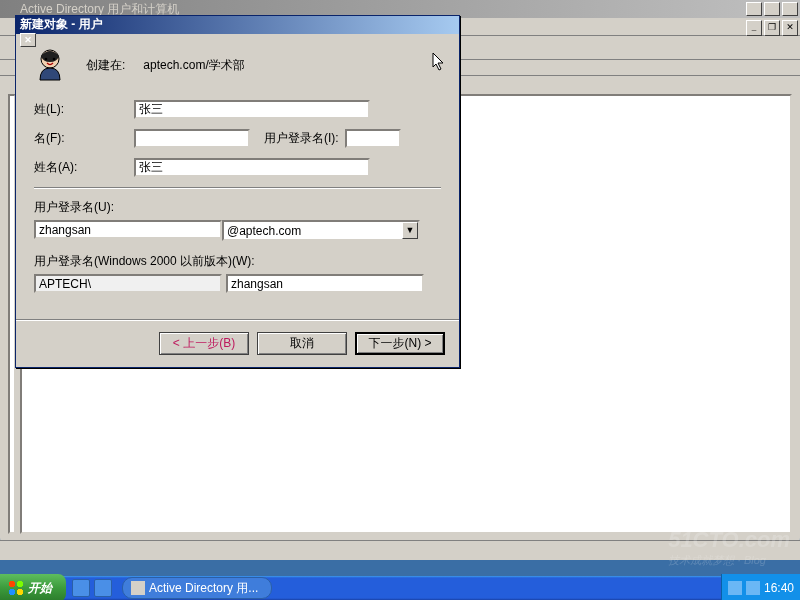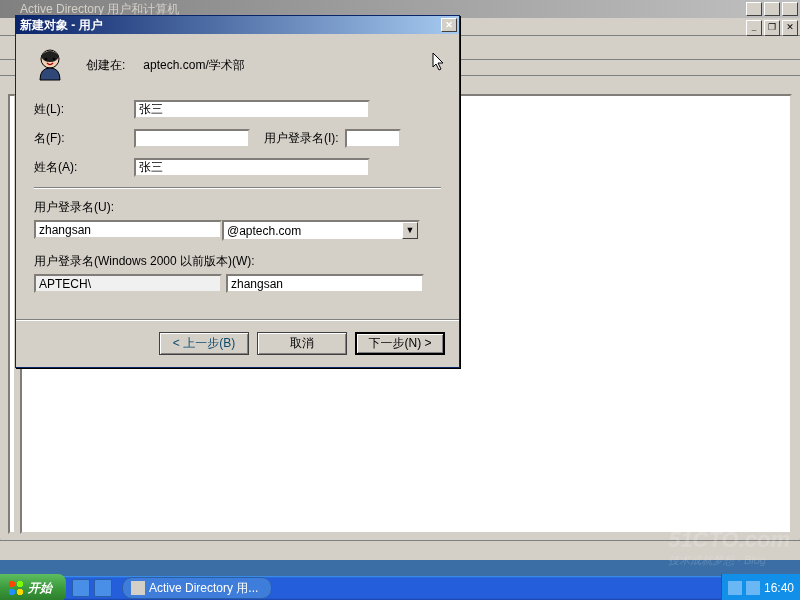--- a/index.html
+++ b/index.html
@@ -35,21 +35,21 @@
   radial-gradient(circle at 12px 12px,#ffd700 0 3px,transparent 3px); }
 .quick-icons { display:flex; gap:4px; padding:0 6px; }
 .quick-icons span { width:18px; height:18px; background:#4a8fe7; border:1px solid #2a5fa7; border-radius:2px; }
 .task-item { height:22px; padding:0 8px; margin-left:4px; background:#3f7ddb; border:1px solid #2a5fa7; color:#fff; display:flex; align-items:center; border-radius:10px; min-width:150px; }
 .task-item .tico { width:14px; height:14px; margin-right:4px; background:#d4d0c8; }
 .systray { margin-left:auto; height:28px; background:#1290e9; border-left:1px solid #0b5fa5; display:flex; align-items:center; padding:0 6px; color:#fff; }
 .tray-ico { width:14px; height:14px; margin-right:4px; background:#6ab7f5; }
 
 
 .dialog { position:absolute; left:15px; top:15px; width:445px; background:#d4d0c8; border:1px solid #0a246a; box-shadow:1px 1px 0 #000; }
-.dlg-title { height:18px; background:linear-gradient(to right,#0a246a,#a6caf0); color:#fff; display:flex; align-items:center; padding:0 2px; font-weight:bold; }
+.dlg-title { height:18px; background:linear-gradient(to right,#0a246a,#a6caf0); color:#fff; display:flex; padding:0 2px; font-weight:bold;flex-direction:column; }
 .dlg-title .txt { flex:1; padding-left:2px; }
 .dlg-body { padding:14px 18px 14px 18px; }
 .dlg-head-row { display:flex; align-items:center; margin-bottom:18px; }
 .head-icon { width:32px; height:34px; margin-right:20px; position:relative; }
 .head-icon svg { width:32px; height:34px; }
 .row { display:flex; align-items:center; margin-bottom:10px; }
 .lbl { width:100px; }
 .tinput { height:19px; border:2px inset #d4d0c8; background:#fff; padding:0 3px; font-family:inherit; font-size:12px; }
 .w230 { width:236px; }
 .w56 { width:56px; }
@@ -59,21 +59,21 @@
 .w190 { width:188px; }
 .combo { height:21px; width:198px; margin-left:0; position:relative; border:2px inset #d4d0c8; background:#fff; display:flex; align-items:center; }
 .combo .cval { flex:1; padding:0 3px; }
 .combo .cbtn { width:16px; height:17px; background:#d4d0c8; border:1px solid #fff; border-right-color:#404040; border-bottom-color:#404040; text-align:center; line-height:14px; font-size:9px; }
 .prefix { height:19px; width:188px; border:2px inset #d4d0c8; background:#f0f0f0; padding:0 3px; line-height:17px; }
 .w198 { width:198px; margin-left:4px; }
 
 .dlg-buttons { border-top:1px solid #808080; box-shadow:inset 0 1px 0 #fff; padding:12px 14px; display:flex; justify-content:flex-end; gap:8px; }
 .btn { width:90px; height:23px; border:1px solid #404040; background:#d4d0c8; box-shadow:inset 1px 1px 0 #fff, inset -1px -1px 0 #808080; font-family:inherit; font-size:12px; }
 .btn.default { border:2px solid #000; box-shadow:inset 1px 1px 0 #fff, inset -1px -1px 0 #808080; }
-.btn:disabled { color:#0c4a6e; }
+.btn:disabled { color:#be185d; }
 
 .watermark { position:absolute; right:10px; bottom:32px; color:rgba(255,255,255,0.18); font-size:22px; font-weight:bold; font-style:italic; pointer-events:none; }
 .watermark small { display:block; font-size:11px; font-weight:normal; }
 
 .cursor { position:absolute; left:432px; top:52px; width:14px; height:20px; pointer-events:none; }
 .cursor svg { width:14px; height:20px; }
 </style>
 </head>
 <body>
 

